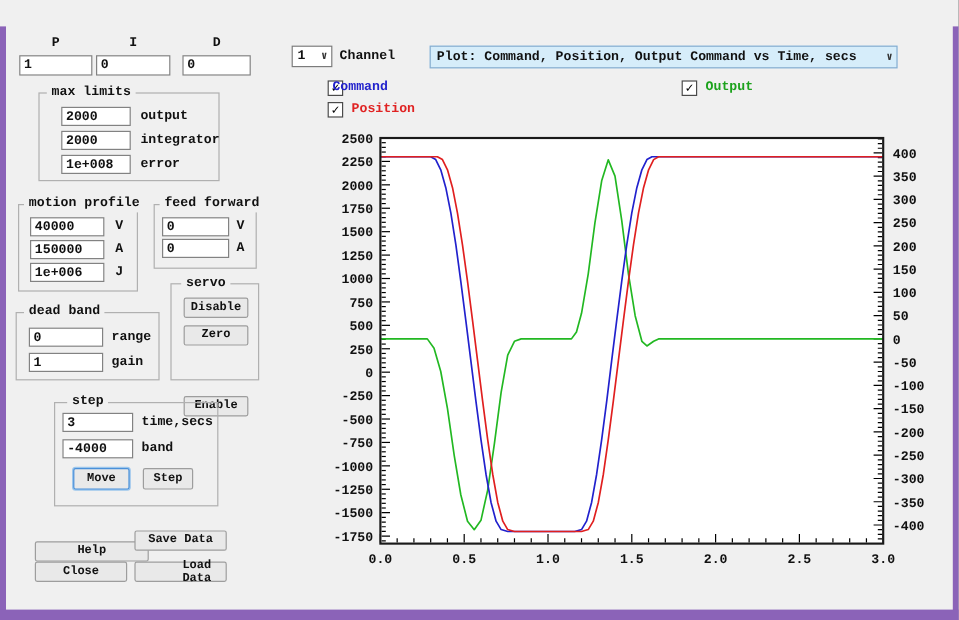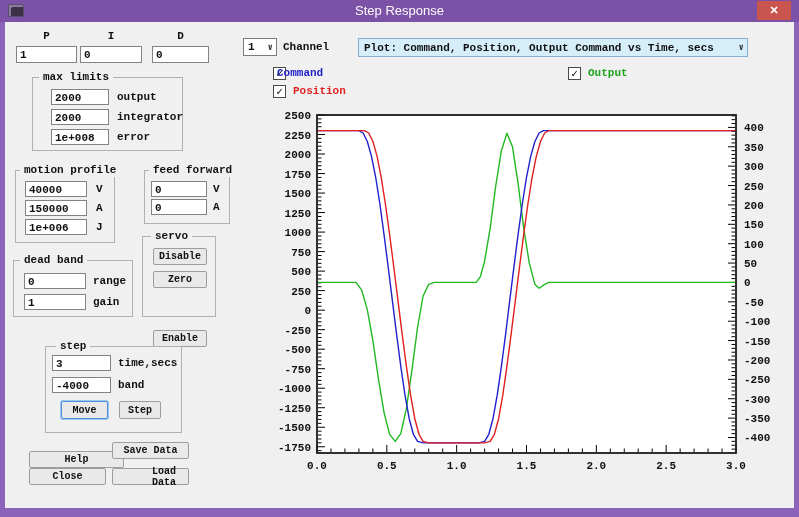--- a/index.html
+++ b/index.html
@@ -35,27 +35,20 @@
   .combo{background:#fff;border:1px solid #7b7b7b;display:flex;align-items:center;cursor:default;}
   .combo .chev{margin-left:auto;padding-right:3px;font-size:9px;color:#333;}
   #chart-svg{left:0;top:0;width:799px;height:517px;pointer-events:none;}
   .tick-label{font-family:"Liberation Mono","DejaVu Sans Mono",monospace;font-weight:bold;font-size:11px;fill:#111;}
 </style>
 </head>
 <body>
 
 <div id="window">
 
-  <div class="abs" id="titlebar">
-    <div class="abs" id="app-icon"></div>
-    <div class="abs" id="title-text">Step Response</div>
-    <div class="abs" id="close-btn">
-      <span>✕</span>
-    </div>
-  </div>
 
   <div class="abs border" style="left:0;top:22px;width:5px;height:495px;"></div>
   <div class="abs border" style="left:794px;top:22px;width:5px;height:495px;"></div>
   <div class="abs border" style="left:0;top:508px;width:799px;height:9px;"></div>
 
   <div class="abs lbl" style="left:16px;top:30px;width:61px;text-align:center;">P</div>
   <div class="abs lbl" style="left:80px;top:30px;width:62px;text-align:center;">I</div>
   <div class="abs lbl" style="left:152px;top:30px;width:57px;text-align:center;">D</div>
   <input class="abs field" style="left: 16px; top: 46px; width: 61px; height: 17px;" value="1">
   <input class="abs field" style="left: 80px; top: 46px; width: 62px; height: 17px;" value="0">
@@ -74,21 +67,21 @@
   <div class="abs group" style="left:15px;top:170px;width:100px;height:73px;">
     <span class="group-title" style="left:4px;">motion profile</span>
     <input class="abs field" style="left: 9px; top: 10px; width: 62px; height: 16px;" value="40000">
     <span class="abs lbl" style="left:80px;top:12px;">V</span>
     <input class="abs field" style="left: 9px; top: 29px; width: 62px; height: 16px;" value="150000">
     <span class="abs lbl" style="left:80px;top:31px;">A</span>
     <input class="abs field" style="left: 9px; top: 48px; width: 62px; height: 16px;" value="1e+006">
     <span class="abs lbl" style="left:80px;top:50px;">J</span>
   </div>
 
-  <div class="abs group" style="left:144px;top:170px;width:86px;height:54px;padding-left:27px;">
+  <div class="abs group" style="left:128px;top:170px;width:86px;height:54px;padding-left:27px;">
     <span class="group-title" style="left:4px;">feed forward</span>
     <input class="abs field" style="left: 6px; top: 10px; width: 56px; height: 16px;" value="0">
     <span class="abs lbl" style="left:68px;top:12px;">V</span>
     <input class="abs field" style="left: 6px; top: 28px; width: 56px; height: 16px;" value="0">
     <span class="abs lbl" style="left:68px;top:30px;">A</span>
   </div>
 
   <div class="abs group" style="left:142px;top:236px;width:74px;height:81px;">
     <span class="group-title" style="left:8px;">servo</span>
     <div class="abs btn" style="left:10px;top:11px;width:54px;height:17px;">Disable</div>
@@ -97,21 +90,21 @@
   </div>
 
   <div class="abs group" style="left:13px;top:260px;width:120px;height:57px;">
     <span class="group-title" style="left:6px;">dead band</span>
     <input class="abs field" style="left: 10px; top: 12px; width: 62px; height: 16px;" value="0">
     <span class="abs lbl" style="left:79px;top:14px;">range</span>
     <input class="abs field" style="left: 10px; top: 33px; width: 62px; height: 16px;" value="1">
     <span class="abs lbl" style="left:79px;top:35px;">gain</span>
   </div>
 
-  <div class="abs group" style="left:45px;top:346px;width:137px;height:87px;">
+  <div class="abs group" style="left:45px;top:335px;width:137px;height:87px;">
     <span class="group-title" style="left:10px;">step</span>
     <input class="abs field" style="left: 6px; top: 8px; width: 59px; height: 16px;" value="3">
     <span class="abs lbl" style="left:72px;top:10px;">time,secs</span>
     <input class="abs field" style="left: 6px; top: 30px; width: 59px; height: 16px;" value="-4000">
     <span class="abs lbl" style="left:72px;top:32px;">band</span>
     <div class="abs btn focus" style="left:15px;top:54px;width:47px;height:18px;">Move</div>
     <div class="abs btn" style="left:73px;top:54px;width:42px;height:18px;">Step</div>
   </div>
 
   <div class="abs btn" style="left:29px;top:451px;width:95px;height:17px;">Help</div>

